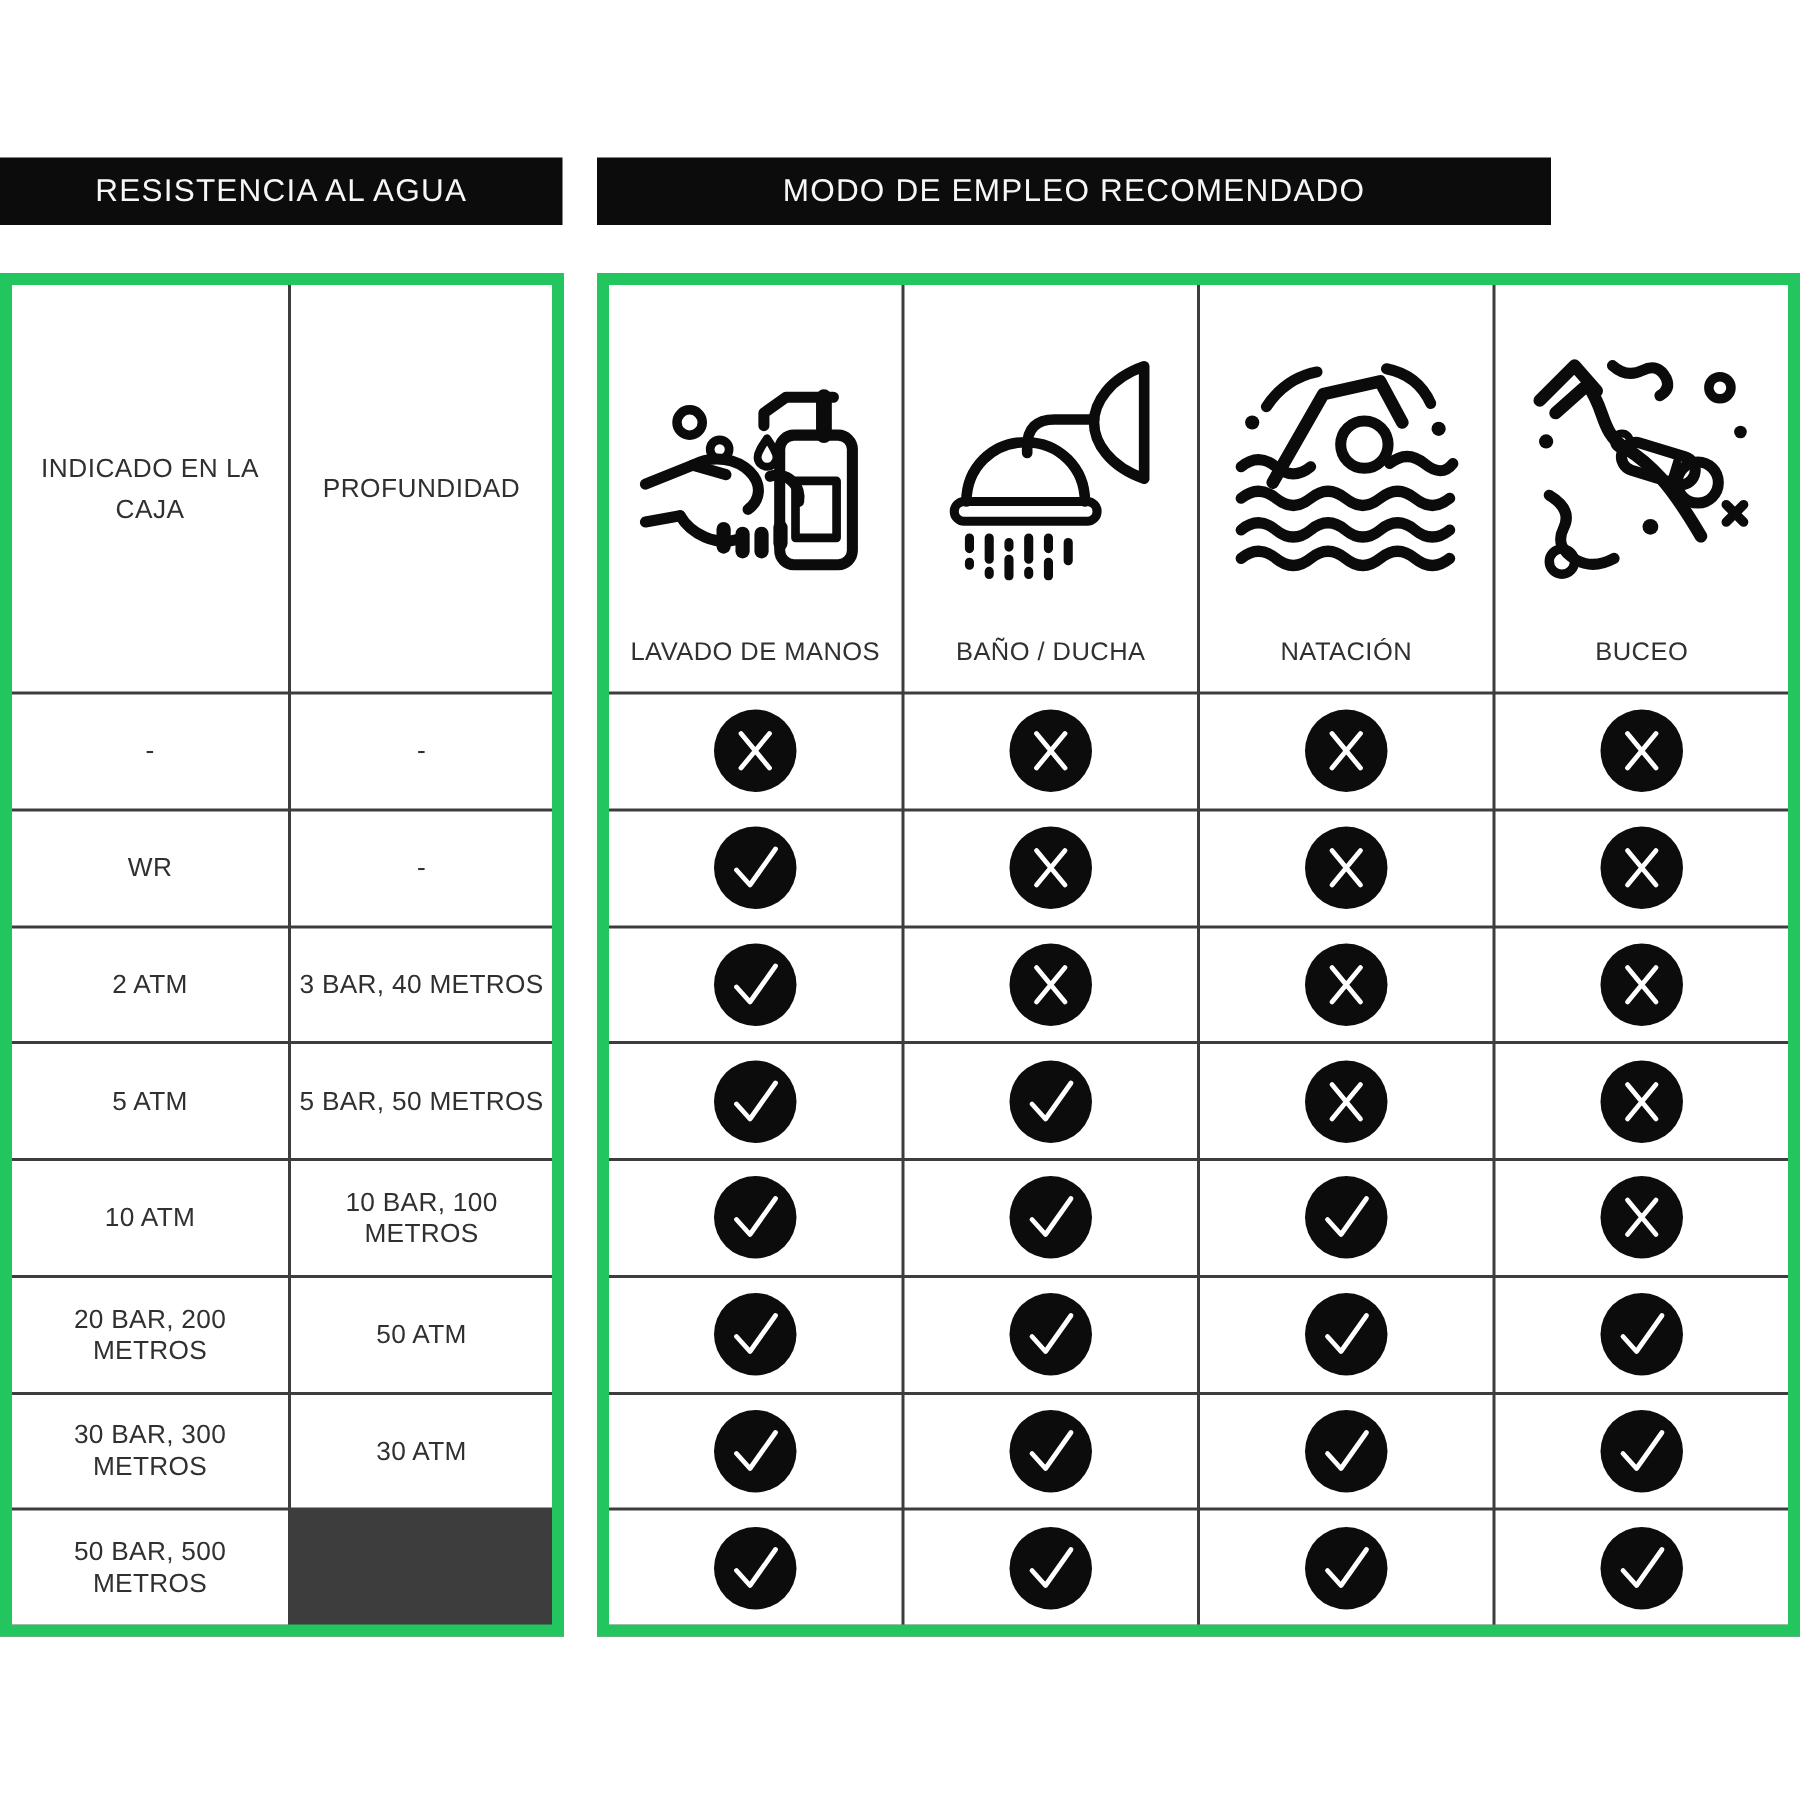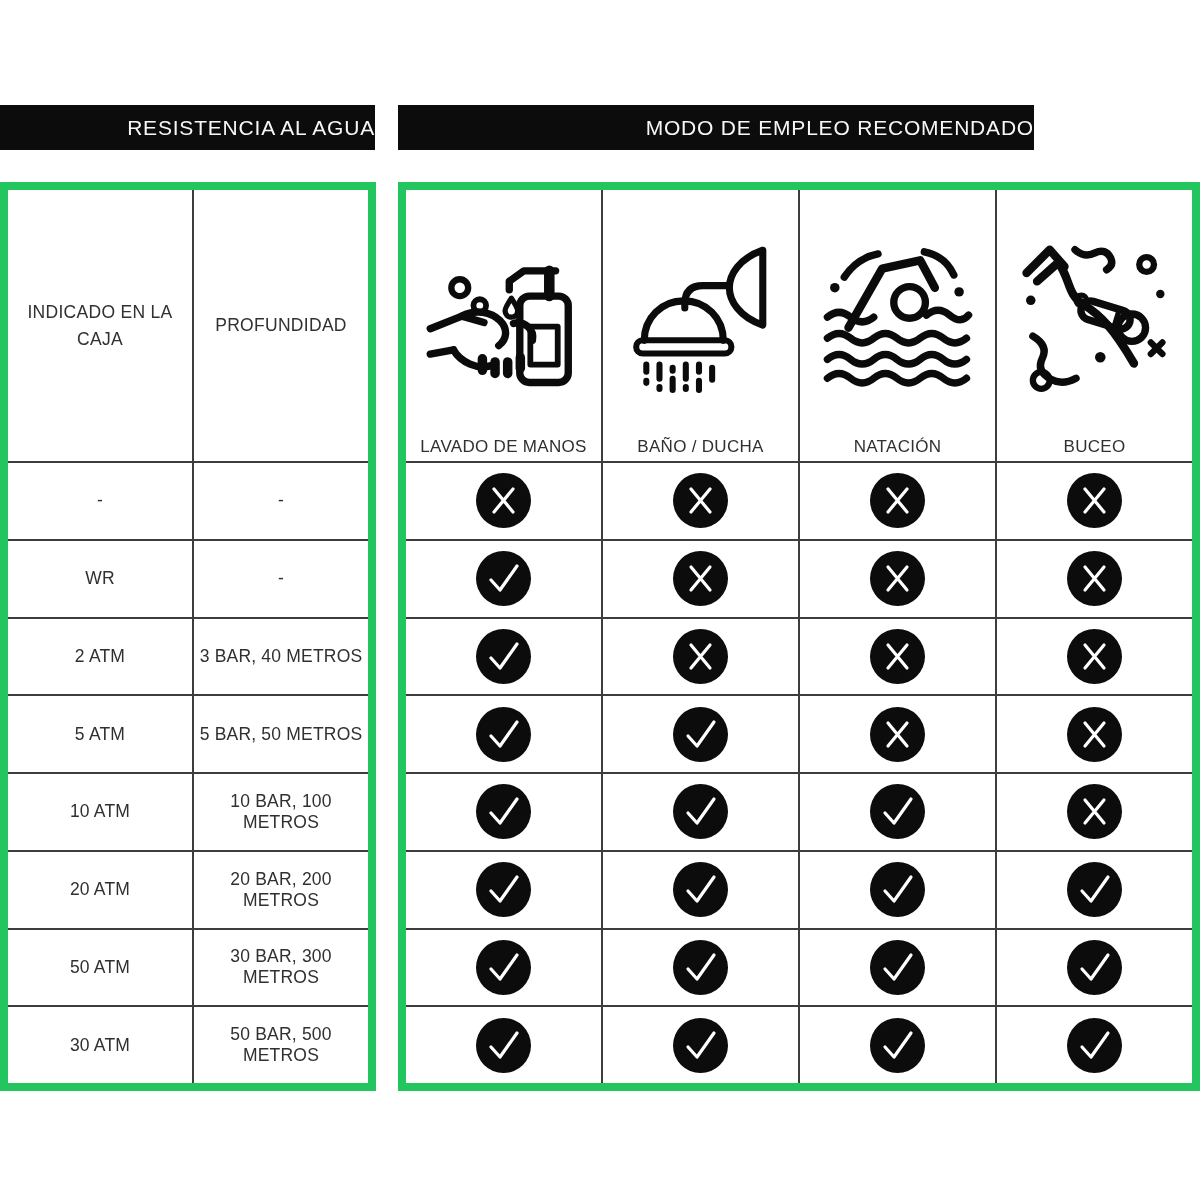--- a/index.html
+++ b/index.html
@@ -3,21 +3,21 @@
 <meta charset="utf-8">
 <style>
   * { margin:0; padding:0; box-sizing:border-box; }
   html,body { background:#ffffff; }
   .page {
     position:relative; width:1200px; height:1200px; background:#ffffff;
     font-family:"Liberation Sans", sans-serif; color:#2d2d2d; overflow:hidden;
   }
   .bar {
     position:absolute; top:105px; height:45px; background:#0c0c0c;
-    display:flex; align-items:center; justify-content:flex-end;
+    display:flex; align-items:center; justify-content:center;
     color:#f7f7f7; font-size:21px; letter-spacing:0.8px; font-weight:400;
   }
   #left-bar  { left:0;     width:375px; }
   #right-bar { left:398px; width:636px; }
 
   .grid-table {
     position:absolute; top:182px; height:909px;
     display:grid; gap:2px; background:#3d3d3d; border:8px solid #22c55e;
   }
   #left-grid  { left:0;     width:376px; grid-template-columns:184px 1fr;  grid-template-rows:271px repeat(8, 1fr); }
@@ -27,21 +27,21 @@
     background:#ffffff; display:flex; align-items:center; justify-content:center;
     text-align:center;
   }
   .head-cell { font-size:17.5px; line-height:1.5; letter-spacing:0.3px; color:#303030; }
   .head-cell span { display:inline-block; max-width:160px; }
   .data-cell { font-size:17.5px; letter-spacing:0.2px; color:#303030; padding:0 4px; }
 
   .icon-cell { flex-direction:column; }
   .icon-wrap { flex:1; display:flex; align-items:center; justify-content:center; width:100%; }
   .icon-wrap svg { width:158px; height:158px; }
-  .icon-label { margin-bottom:4px; font-size:17px; letter-spacing:0.3px; color:#303030; }
+  .icon-label { margin-bottom:16px; font-size:17px; letter-spacing:0.3px; color:#303030; }
 
   .mark { width:55px; height:55px; border-radius:50%; display:flex; align-items:center; justify-content:center; }
   .mark svg { width:55px; height:55px; }
 </style>
 </head>
 <body>
 
 <div class="page">
 
   <div class="bar" id="left-bar">
@@ -62,21 +62,20 @@
   <div class="cell data-cell">-</div>
       <div class="cell data-cell">-</div>
       <div class="cell data-cell">WR</div>
       <div class="cell data-cell">-</div>
       <div class="cell data-cell">2 ATM</div>
       <div class="cell data-cell">3 BAR, 40 METROS</div>
       <div class="cell data-cell">5 ATM</div>
       <div class="cell data-cell">5 BAR, 50 METROS</div>
       <div class="cell data-cell">10 ATM</div>
       <div class="cell data-cell">10 BAR, 100 METROS</div>
-      <div class="cell data-cell">20 ATM</div>
       <div class="cell data-cell">20 BAR, 200 METROS</div>
       <div class="cell data-cell">50 ATM</div>
       <div class="cell data-cell">30 BAR, 300 METROS</div>
       <div class="cell data-cell">30 ATM</div>
       <div class="cell data-cell">50 BAR, 500 METROS</div>
     </div>
 
   <div class="grid-table" id="right-grid">
 
     <div class="cell icon-cell">

